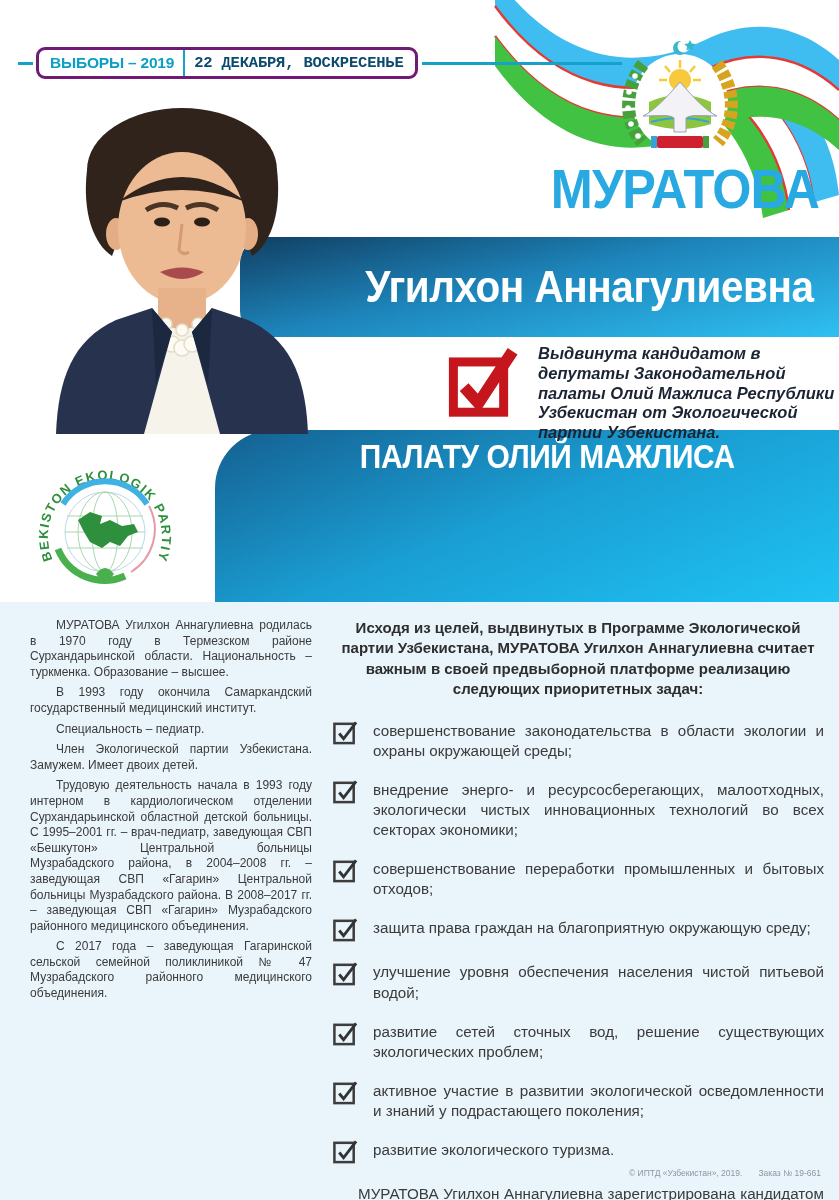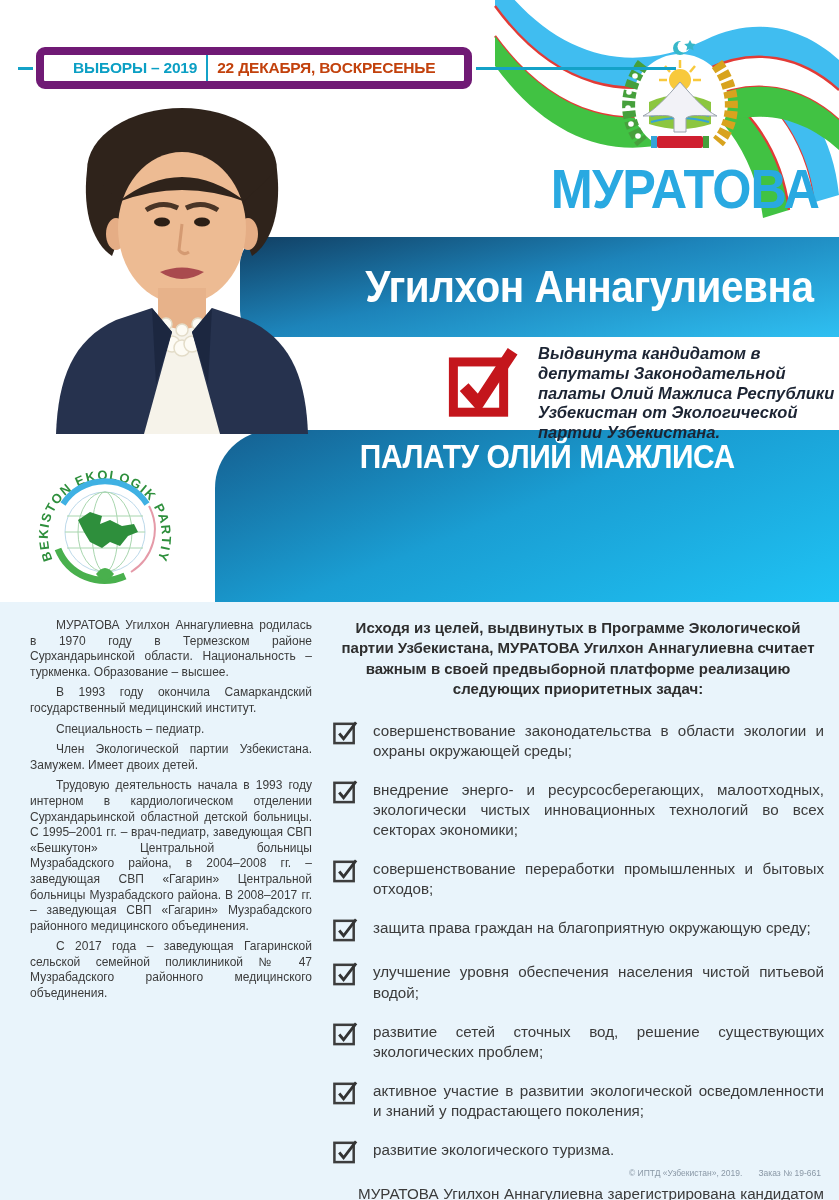--- a/index.html
+++ b/index.html
@@ -5,24 +5,24 @@
   html,body{margin:0;padding:0;background:#cfd6da;}
   .page{position:relative;width:839px;height:1200px;background:#ffffff;overflow:hidden;
         font-family:"Liberation Sans","DejaVu Sans",sans-serif;margin:0 auto;}
   .lower-bg{position:absolute;left:0;top:602px;width:839px;height:598px;background:#e9f4fb;}
 
   
   .badge-row{position:absolute;left:0;top:47px;display:flex;align-items:center;z-index:5;}
   .line-seg{height:3px;background:#14a2c8;}
   .seg-l{width:15px;margin-left:18px;margin-right:3px;}
   .seg-r{width:200px;margin-left:4px;}
-  .badge{display:inline-flex;align-items:center;border:8px solid #701a75;border-radius:9px;
-         padding:4px 29px;background:#fff;font-weight:bold;font-size:15.5px;letter-spacing:-.2px;white-space:nowrap;}
+  .badge{display:inline-flex;align-items:center;border:3px solid #701a75;border-radius:9px;
+         padding:4px 11px;background:#fff;font-weight:bold;font-size:15.5px;letter-spacing:-.2px;white-space:nowrap;}
   .badge .b1{color:#0b9fc4;}
-  .badge .b2{color:#c2410c;}
+  .badge .b2{color:#0c4a6e;font-family:Liberation Mono, monospace;}
   .badge .divider{width:2px;align-self:stretch;background:#14a2c8;margin:-4px 9px;}
 
   
   .ribbon{position:absolute;top:0;right:0;z-index:1;}
   .emblem{position:absolute;top:36px;right:100px;z-index:2;}
 
   
   .surname{position:absolute;right:20px;top:156px;font-size:56px;font-weight:bold;color:#29a9e1;
            letter-spacing:-1px;transform:scaleX(.9);transform-origin:100% 50%;white-space:nowrap;z-index:3;}
   .name-band{position:absolute;left:240px;right:0;top:237px;height:100px;border-radius:26px 0 0 26px;

